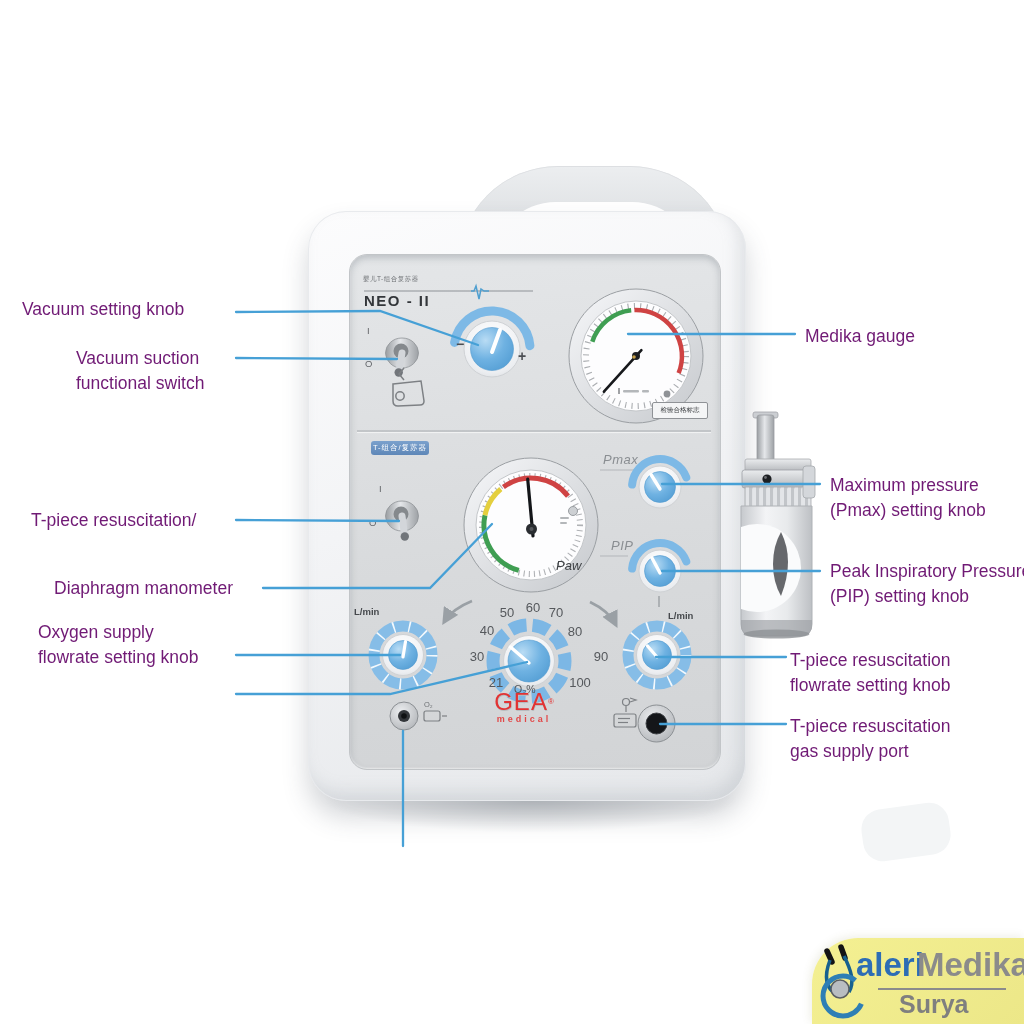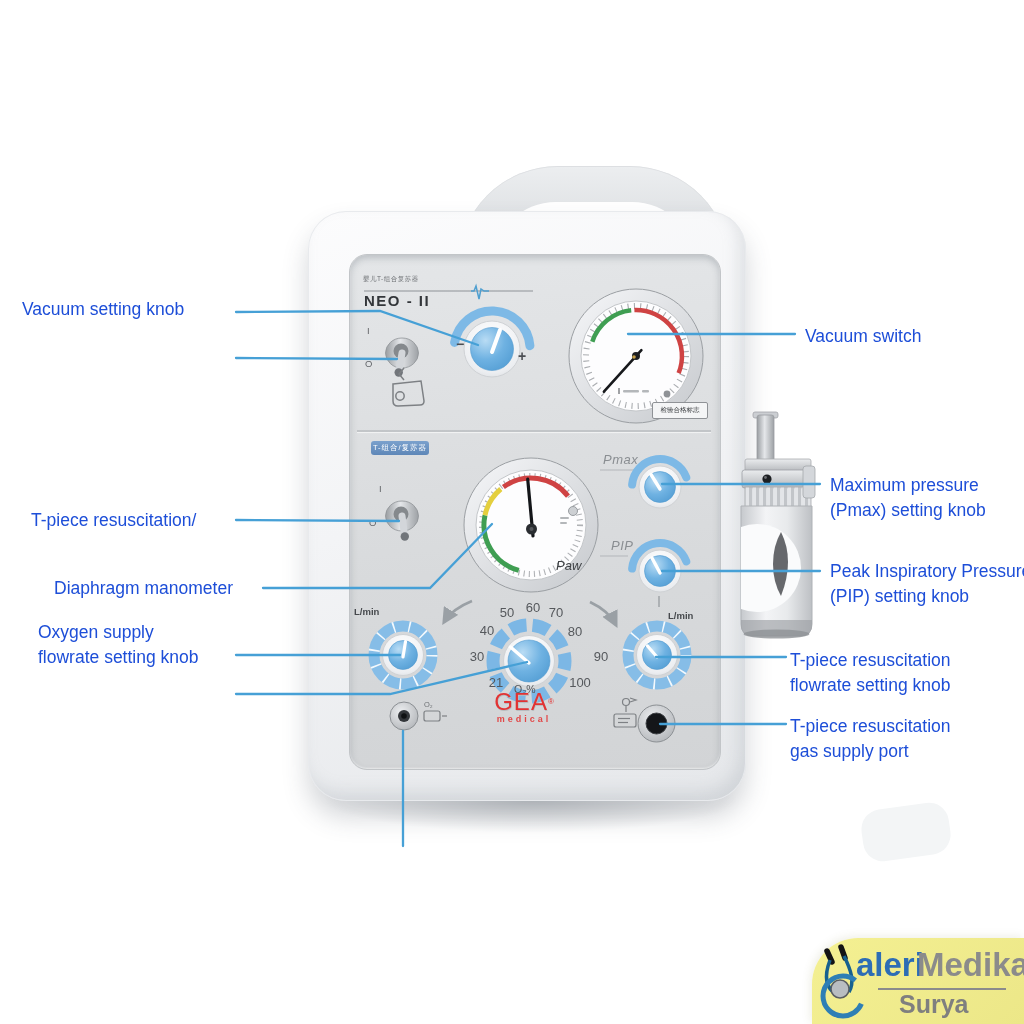--- a/index.html
+++ b/index.html
@@ -37,21 +37,21 @@
   .badge-cert{position:absolute;left:652px;top:402px;width:54px;height:15px;border-radius:2px;
     background:#f4f5f6;border:1px solid #8f9296;display:flex;align-items:center;justify-content:center;}
   .badge-cert span{font-size:6.5px;color:#3f4245;filter:blur(.45px);}
   .gea{position:absolute;left:486px;top:690px;width:76px;text-align:center;}
   .gea .g1{font-size:24px;font-weight:normal;color:#e23333;letter-spacing:1px;line-height:1;
     text-shadow:.6px .6px 0 #b9bcbf;}
   .gea .greg{font-size:8px;color:#e23333;vertical-align:super;}
   .gea .g2{font-size:9px;font-weight:bold;color:#e24848;letter-spacing:3px;line-height:1;margin-top:1px;}
   .porticon{font-size:7.5px;color:#6d7074;}
   
-  .lbl{position:absolute;font-size:17.5px;line-height:25px;color:#1d4ed8;white-space:nowrap;}
+  .lbl{position:absolute;font-size:17.5px;line-height:25px;color:#701a75;white-space:nowrap;}
   .lbl span{display:block;}
   
   .brand-blob{position:absolute;left:812px;top:938px;width:212px;height:86px;
     background:linear-gradient(135deg,#f4f092,#ece788);border-radius:46px 0 0 0;
     box-shadow:-2px -2px 8px rgba(120,120,60,.12);}
   .wm-galeri{position:absolute;left:856px;top:948px;font-size:33px;font-weight:bold;color:#2d6db5;line-height:1;}
   .wm-medika{position:absolute;left:917px;top:948px;font-size:33px;font-weight:bold;color:#8b8b8b;line-height:1;}
   .wm-rule{position:absolute;left:878px;top:988px;width:128px;height:2px;background:#8b8b8b;}
   .wm-surya{position:absolute;left:899px;top:992px;font-size:25px;font-weight:bold;color:#7f7f7f;line-height:1;}
   .faint-mark{position:absolute;left:862px;top:806px;width:88px;height:52px;border-radius:20px;
@@ -322,32 +322,36 @@
       <polyline points="236,694 390,694 527,662"></polyline>
       <polyline points="656,657 786,657"></polyline>
       <polyline points="660,724 786,724"></polyline>
       <polyline points="403,731 403,846"></polyline>
     </g>
   </svg>
 
   <div class="lbl" style="left:22px;top:297px;">
     <span>Vacuum setting knob</span>
   </div>
+  <div class="lbl" style="left:76px;top:346px;">
+    <span>Vacuum suction</span>
+    <span>functional switch</span>
+  </div>
   <div class="lbl" style="left:31px;top:508px;">
     <span>T-piece resuscitation/</span>
   </div>
   <div class="lbl" style="left:54px;top:576px;">
     <span>Diaphragm manometer</span>
   </div>
   <div class="lbl" style="left:38px;top:620px;">
     <span>Oxygen supply</span>
     <span>flowrate setting knob</span>
   </div>
   <div class="lbl" style="left:805px;top:324px;">
-    <span>Vacuum switch</span>
+    <span>Medika gauge</span>
   </div>
   <div class="lbl" style="left:830px;top:473px;">
     <span>Maximum pressure</span>
     <span>(Pmax) setting knob</span>
   </div>
   <div class="lbl" style="left:830px;top:559px;">
     <span>Peak Inspiratory Pressure</span>
     <span>(PIP) setting knob</span>
   </div>
   <div class="lbl" style="left:790px;top:648px;">

